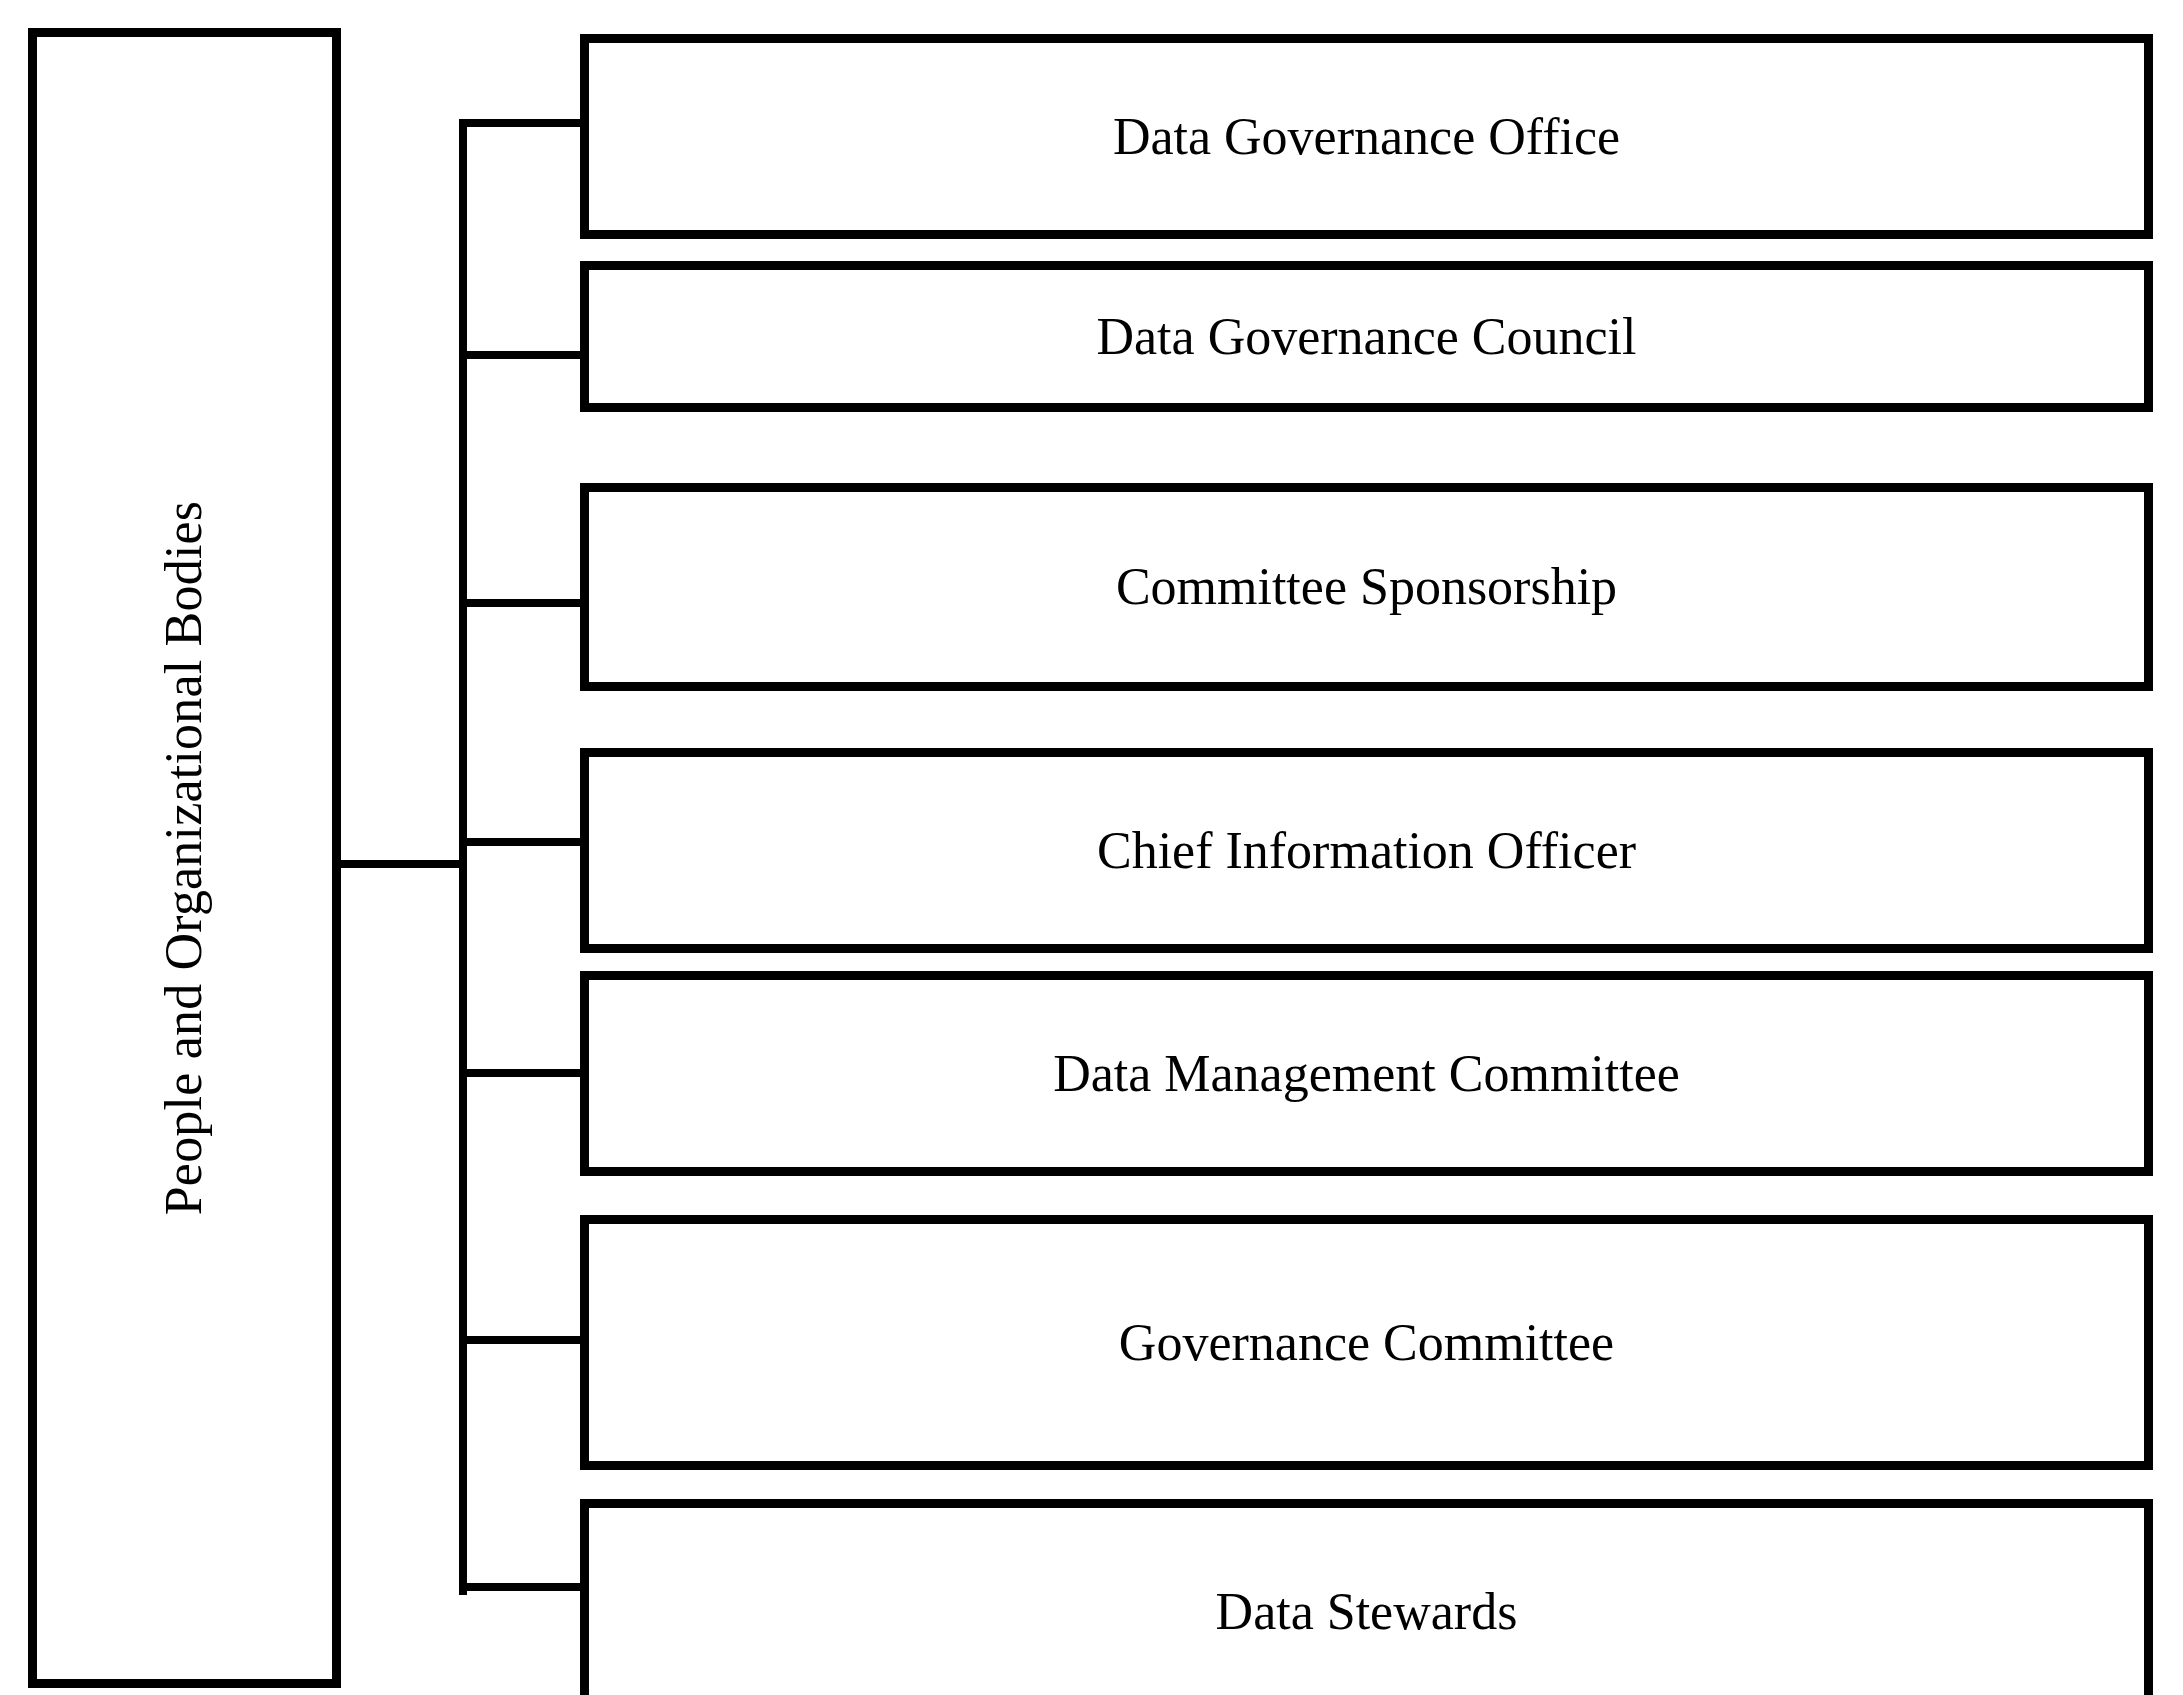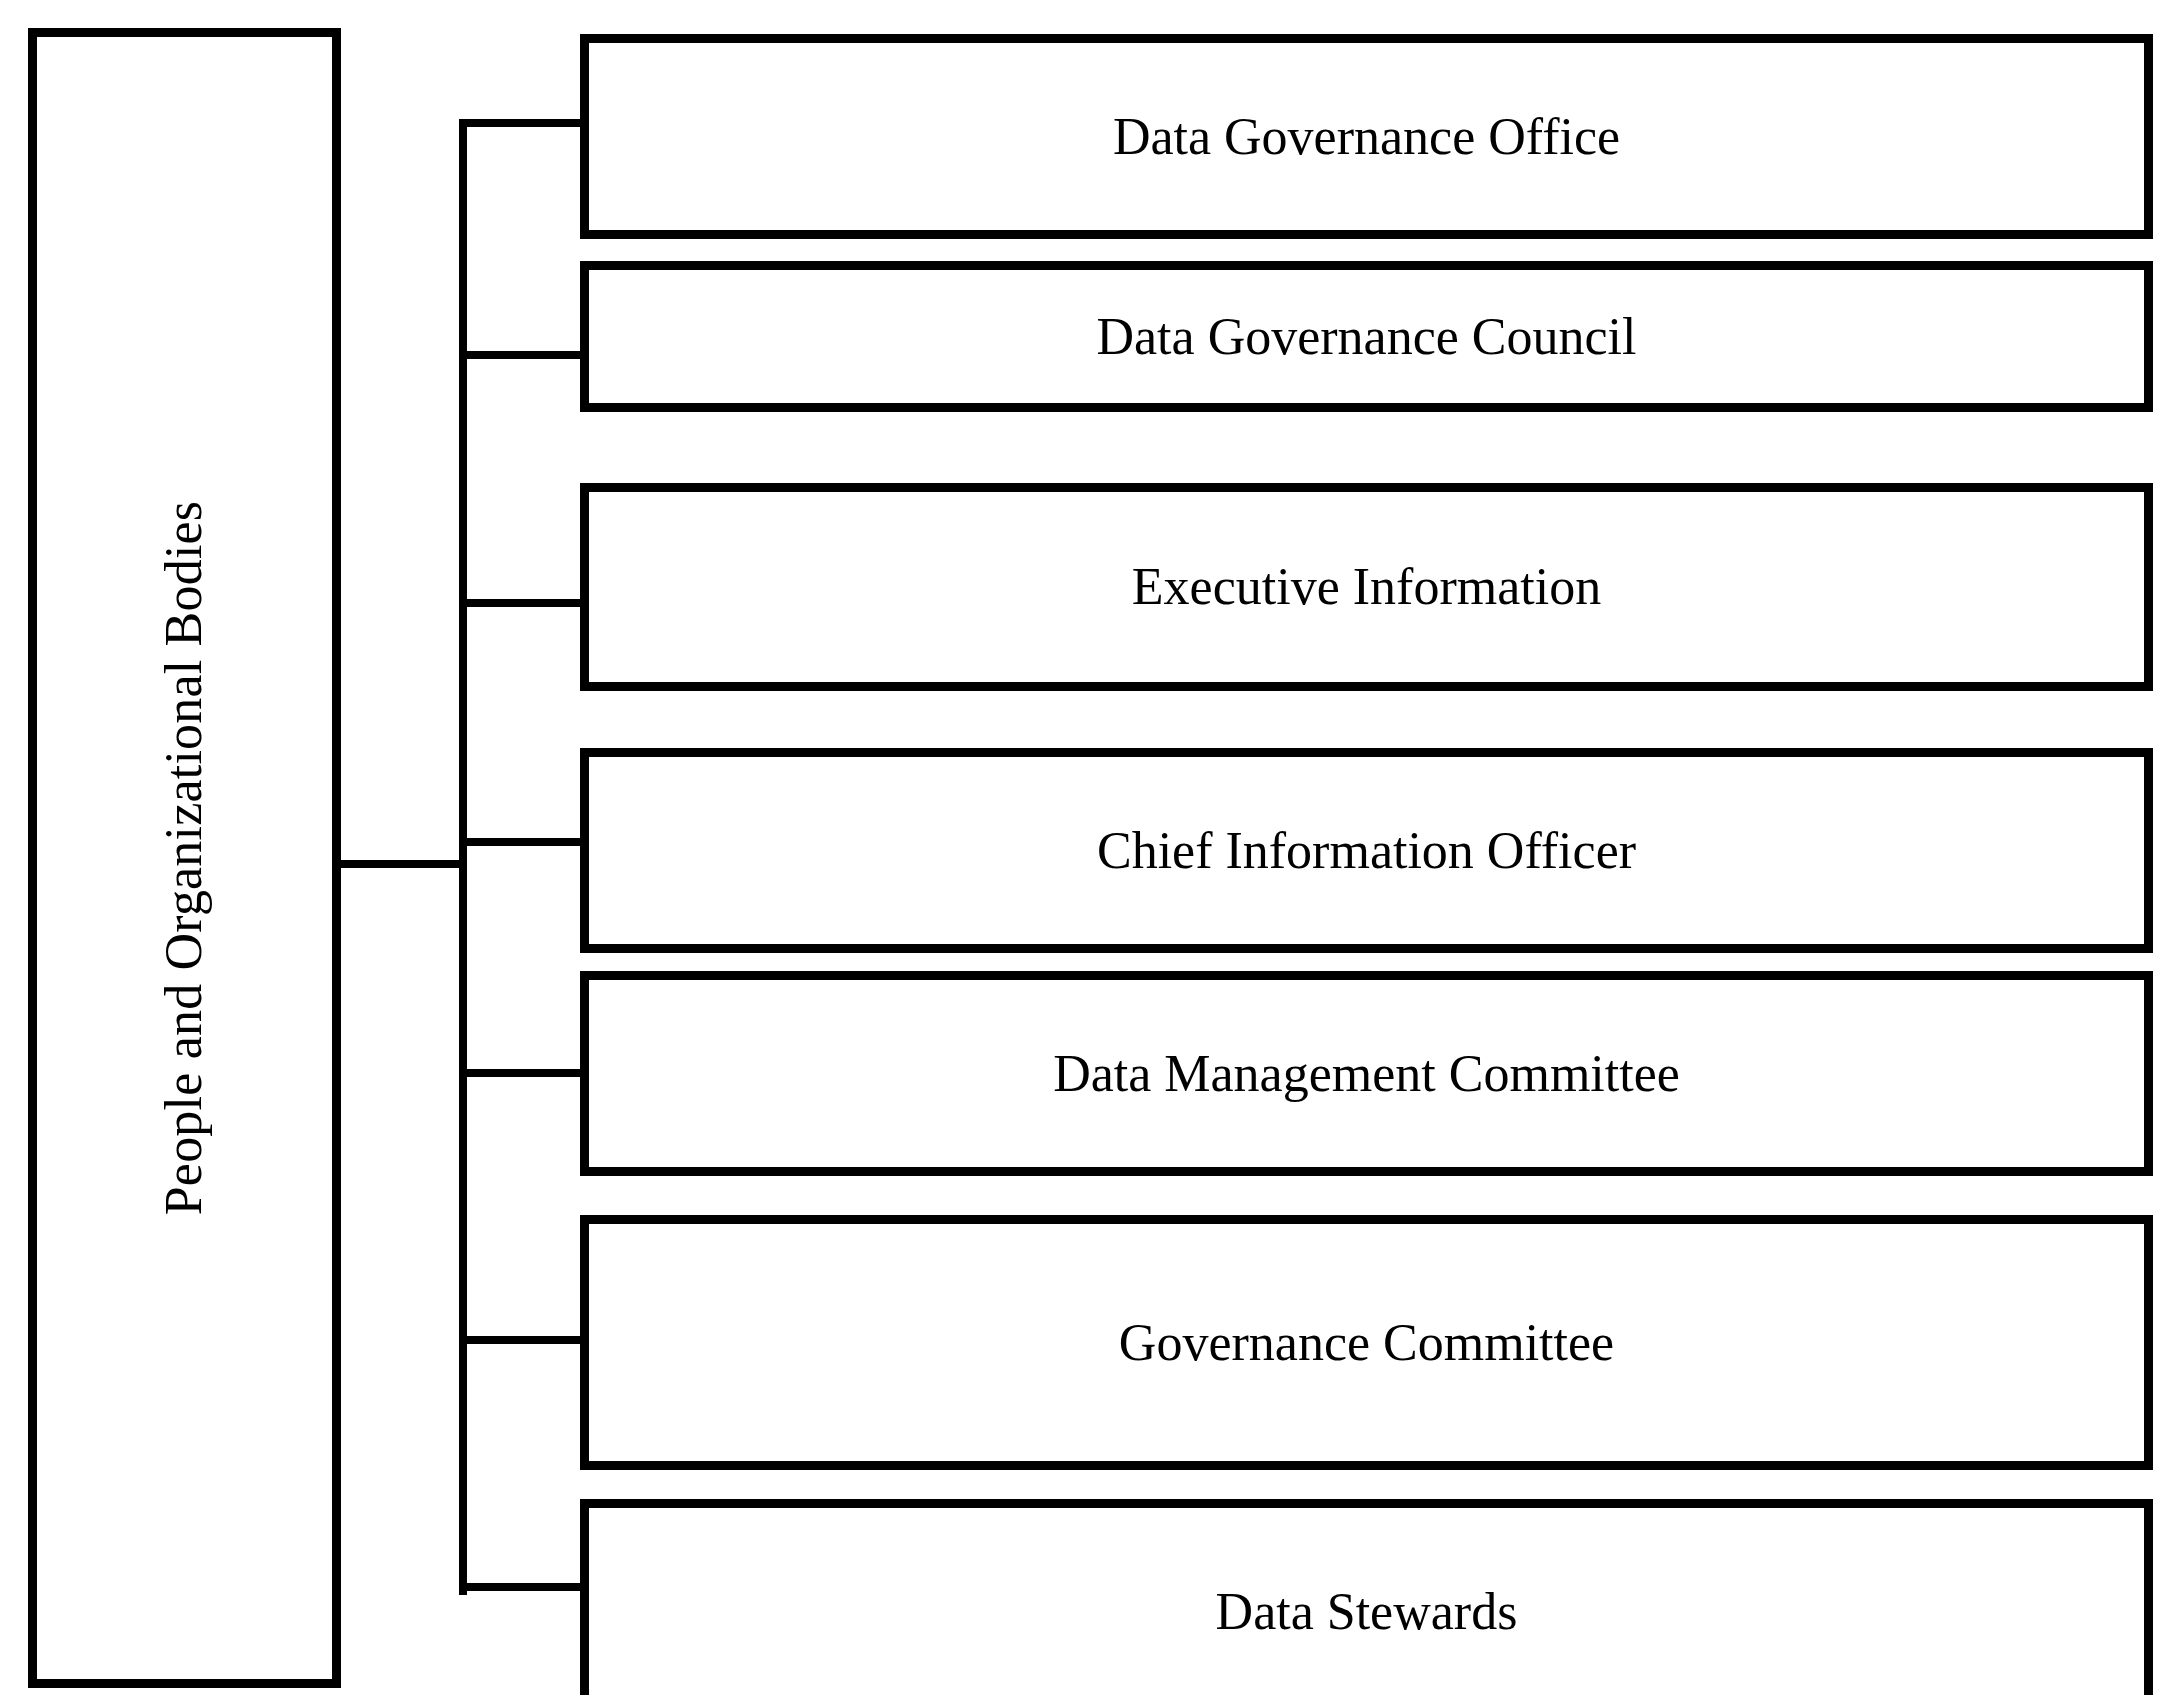--- a/index.html
+++ b/index.html
@@ -117,21 +117,21 @@
   <div class="stub" id="stub-5" style="top: 1336px;"></div>
   <div class="stub" id="stub-6" style="top: 1583px;"></div>
 
   <div class="child-box" id="child-0" style="top: 22px; height: 205px; margin-top: 12px;">
     <span class="child-label">Data Governance Office</span>
   </div>
   <div class="child-box" id="child-1" style="top: 261px; height: 151px;">
     <span class="child-label">Data Governance Council</span>
   </div>
   <div class="child-box" id="child-2" style="top: 483px; height: 208px;">
-    <span class="child-label">Executive Information</span>
+    <span class="child-label">Committee Sponsorship</span>
   </div>
   <div class="child-box" id="child-3" style="top: 748px; height: 205px;">
     <span class="child-label">Chief Information Officer</span>
   </div>
   <div class="child-box" id="child-4" style="top: 971px; height: 205px;">
     <span class="child-label">Data Management Committee</span>
   </div>
   <div class="child-box" id="child-5" style="top: 1215px; height: 255px;">
     <span class="child-label">Governance Committee</span>
   </div>

